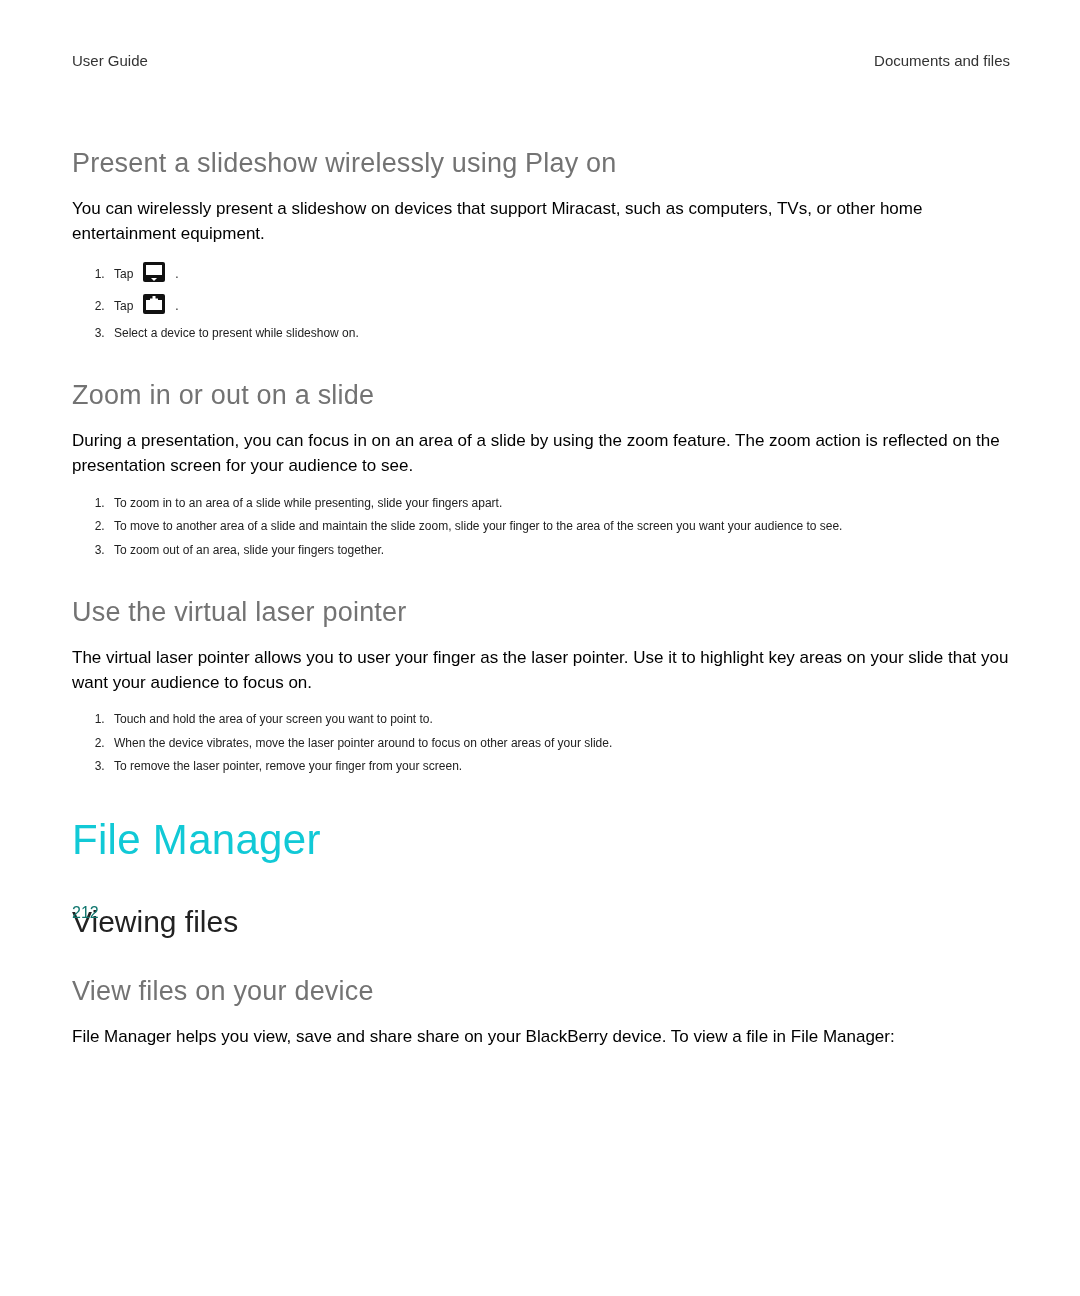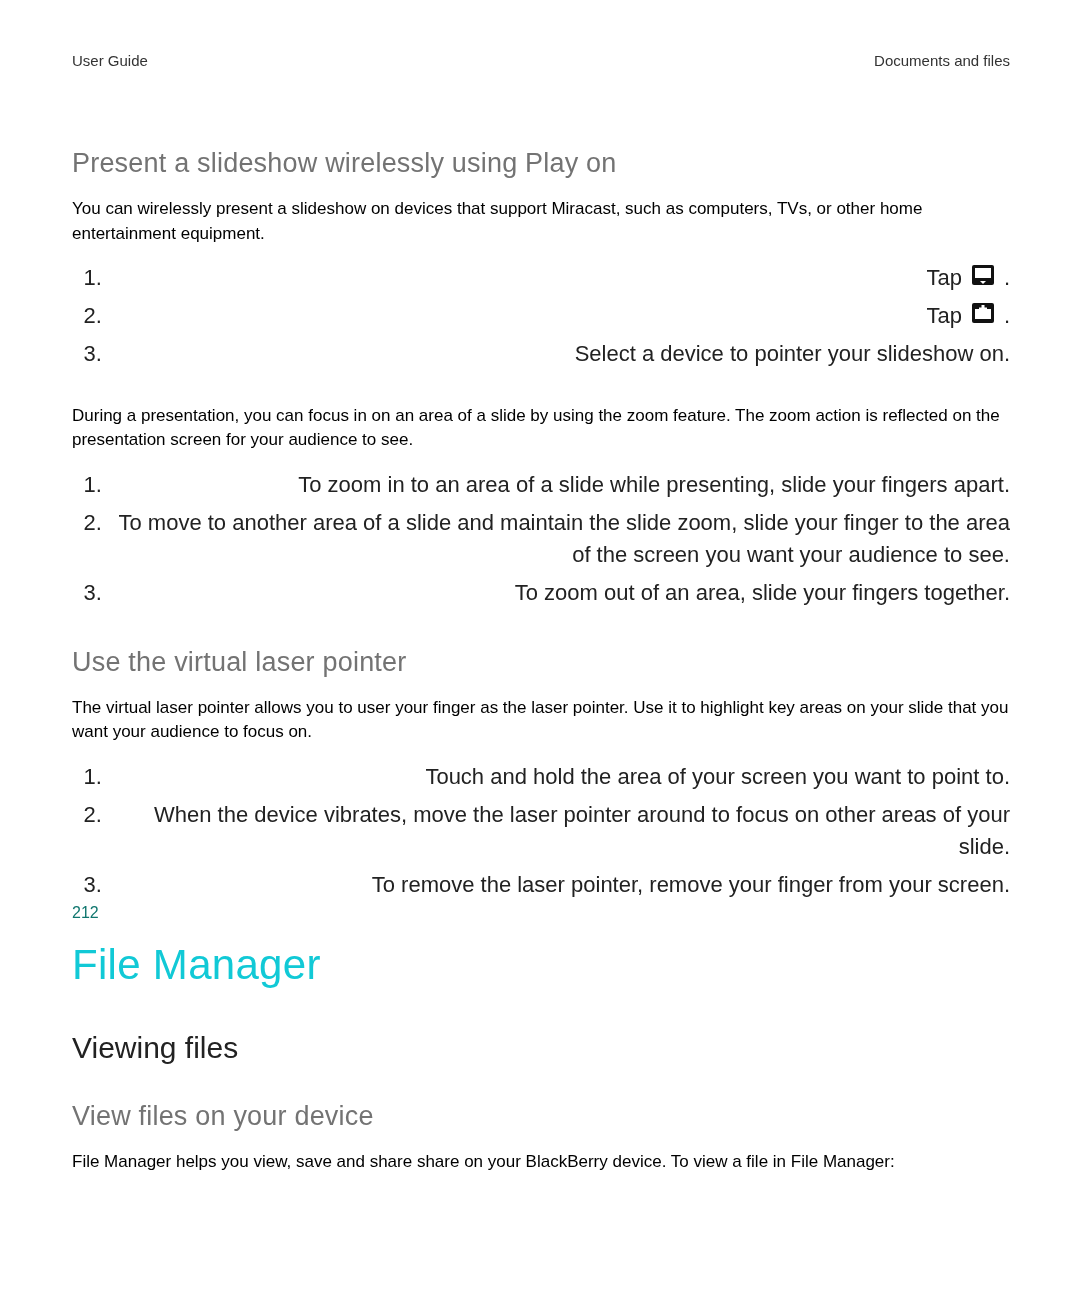--- a/index.html
+++ b/index.html
@@ -36,22 +36,21 @@
     letter-spacing: 0.2px;
   }
   p.body {
     font-size: 17px;
     color: #000000;
     margin: 0 0 16px 0;
   }
   ol.steps {
     margin: 0 0 34px 0;
     padding-left: 36px;
-    font-size: 22px;
-    text-align: right;
+    font-size: 12px;
   }
   ol.steps li {
     margin-bottom: 6px;
     padding-left: 6px;
   }
   .inline-icon {
     display: inline-block;
     vertical-align: -4px;
     margin: 0 2px;
   }
@@ -114,23 +113,24 @@
           <svg width="22" height="20" viewBox="0 0 22 20">
             <rect x="0" y="0" width="22" height="20" rx="2" fill="#111"></rect>
             <rect x="3" y="6" width="16" height="10" fill="#fff"></rect>
             <rect x="9.5" y="2" width="3" height="8" fill="#fff"></rect>
             <rect x="7" y="4.5" width="8" height="3" fill="#fff"></rect>
           </svg>
         </span>
         <span> .</span>
       </span>
     </li>
-    <li>Select a device to pointer your slideshow on.</li>
+    <li>Select a device to present while slideshow on.</li>
   </ol>
 
+  <h2 class="section-heading">Zoom in or out on a slide</h2>
   <p class="body">During a presentation, you can focus in on an area of a slide by using the zoom feature. The zoom action is reflected on the presentation screen for your audience to see.</p>
   <ol class="steps">
     <li>To zoom in to an area of a slide while presenting, slide your fingers apart.</li>
     <li>To move to another area of a slide and maintain the slide zoom, slide your finger to the area of the screen you want your audience to see.</li>
     <li>To zoom out of an area, slide your fingers together.</li>
   </ol>
 
   <h2 class="section-heading">Use the virtual laser pointer</h2>
   <p class="body">The virtual laser pointer allows you to user your finger as the laser pointer. Use it to highlight key areas on your slide that you want your audience to focus on.</p>
   <ol class="steps">

